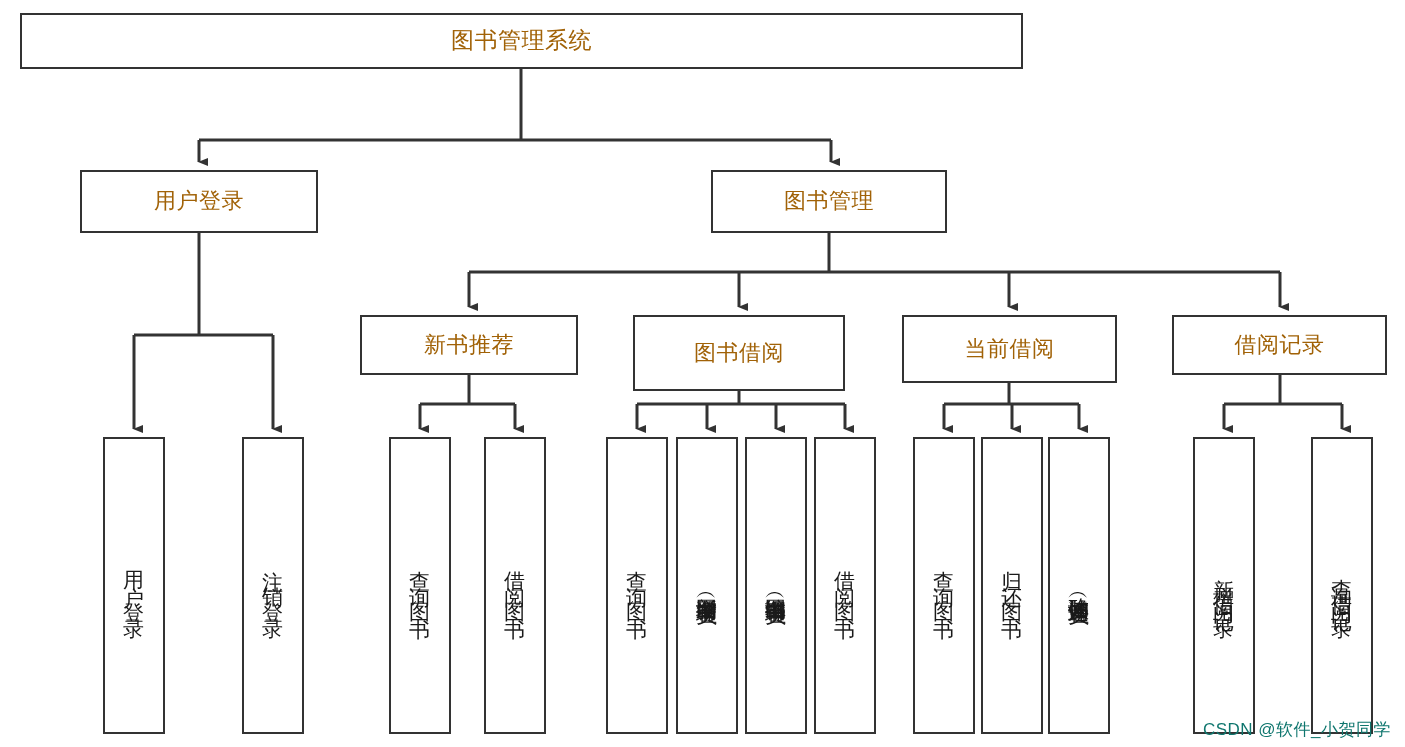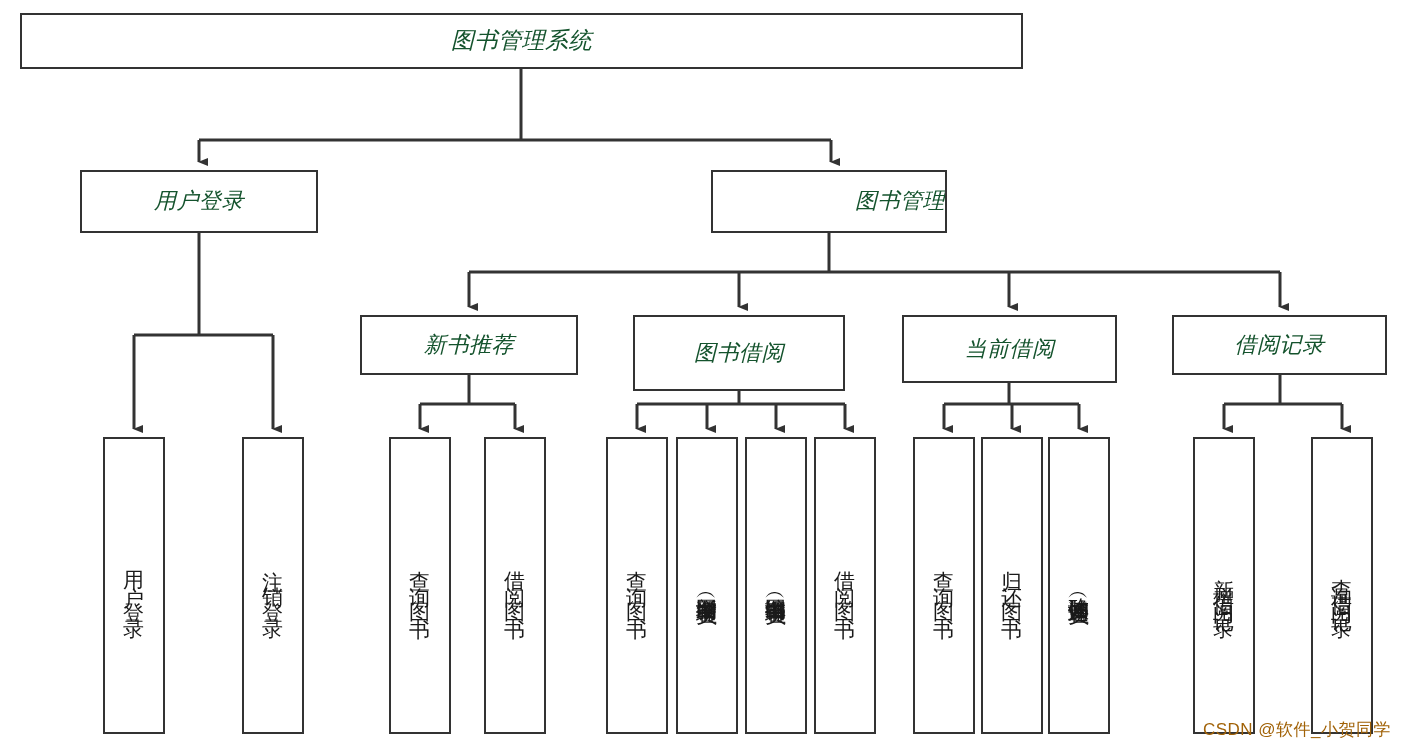--- a/index.html
+++ b/index.html
@@ -30,44 +30,43 @@
     box-sizing: border-box;
     background: #ffffff;
     border: 2.5px solid #333333;
     display: flex;
     align-items: center;
     justify-content: center;
     overflow: hidden;
   }
   .node-label-h {
     font-size: 22px;
-    color: #14532d;
+    color: #a16207;
     line-height: 1.1;
     letter-spacing: 0.5px;
     white-space: nowrap;
-    font-style: italic;
   }
   .node-label-v {
     font-size: 21px;
     color: #1a1a1a;
     writing-mode: vertical-rl;
     text-orientation: upright;
     letter-spacing: 4px;
     line-height: 1.0;
     white-space: nowrap;
   }
   .title-label {
     font-size: 23px;
   }
   #watermark {
     position: absolute;
     right: 14px;
     bottom: 6px;
     font-size: 17px;
-    color: #a16207;
+    color: #0f766e;
     white-space: nowrap;
     user-select: none;
     letter-spacing: 0.5px;
   }
 </style>
 </head>
 <body>
 
 <div id="diagram-root">
 
@@ -124,21 +123,21 @@
     </g>
   </svg>
 
   <div id="node-layer">
       <div class="node-box" style="left: 20px; top: 13px; width: 1003px; height: 56px;">
         <span class="node-label-h title-label">图书管理系统</span>
       </div>
       <div class="node-box" style="left: 80px; top: 170px; width: 238px; height: 63px;">
         <span class="node-label-h">用户登录</span>
       </div>
-      <div class="node-box" style="left: 711px; top: 170px; width: 236px; height: 63px; justify-content: flex-end;">
+      <div class="node-box" style="left: 711px; top: 170px; width: 236px; height: 63px;">
         <span class="node-label-h">图书管理</span>
       </div>
       <div class="node-box" style="left: 360px; top: 315px; width: 218px; height: 60px;">
         <span class="node-label-h">新书推荐</span>
       </div>
       <div class="node-box" style="left: 633px; top: 315px; width: 212px; height: 76px;">
         <span class="node-label-h">图书借阅</span>
       </div>
       <div class="node-box" style="left: 902px; top: 315px; width: 215px; height: 68px;">
         <span class="node-label-h">当前借阅</span>

